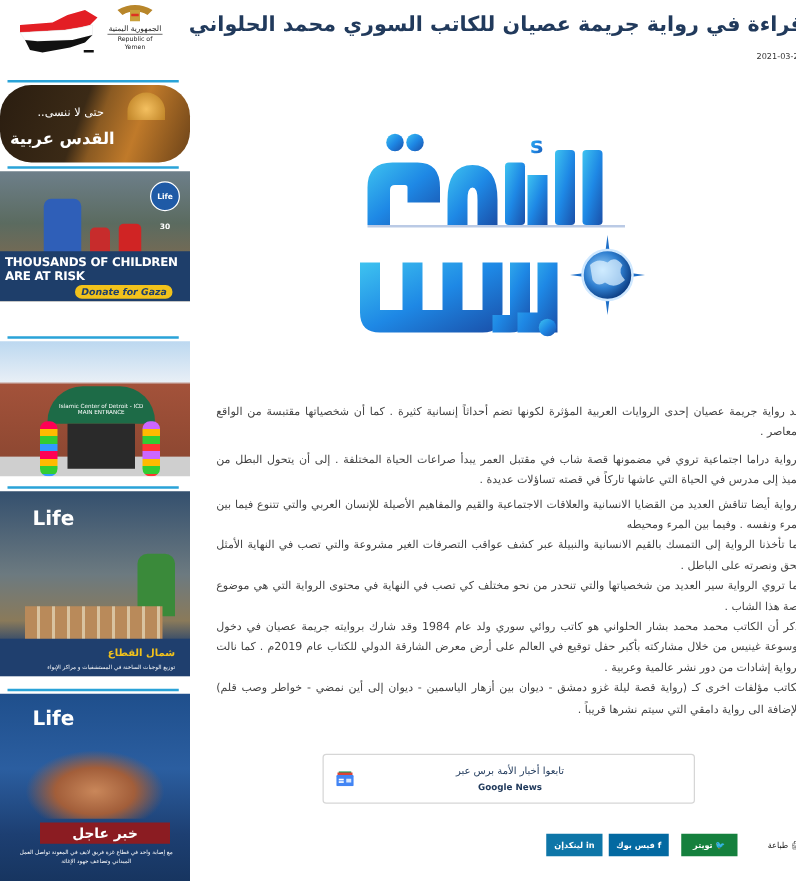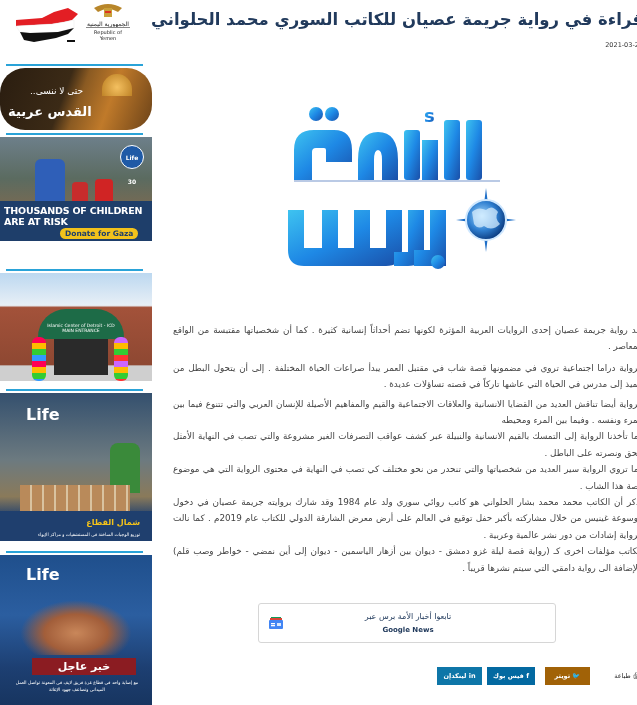--- a/index.html
+++ b/index.html
@@ -18,21 +18,21 @@
 
   .ad { position: absolute; left: 0; width: 152px; overflow: hidden; }
   .ad-alquds { top: 68px; height: 62px; background: linear-gradient(110deg, #2a1d10 0%, #3b2a16 42%, #8a5a22 52%, #c07a2a 70%, #6b4218 100%); border-radius: 25px; }
   .alquds-dome { position: absolute; right: 20px; top: 6px; width: 30px; height: 22px; border-radius: 15px 15px 0 0; background: radial-gradient(circle at 50% 60%, #f4c060, #b77a1e); }
   .alquds-t1 { position: absolute; left: 30px; top: 18px; font-size: 9px; color: #fff; direction: rtl; }
   .alquds-t2 { position: absolute; left: 8px; top: 36px; font-size: 13px; color: #fff; font-weight: bold; direction: rtl; }
 
   .ad-gaza { top: 137px; height: 104px; background: linear-gradient(180deg, #6d7f8a 0%, #5b6b60 40%, #7a6a52 70%, #4a4034 85%); }
   .gaza-bottom { position: absolute; left: 0; bottom: 0; width: 152px; height: 40px; background: #1e3e6a; }
   .gaza-title { position: absolute; left: 4px; top: 4px; font-size: 9.5px; color: #fff; font-weight: bold; line-height: 11px; letter-spacing: -0.2px; }
-  .gaza-donate { position: absolute; left: 60px; top: 27px; padding: 0 5px; height: 11px; border-radius: 6px; background: #f2c21b; color: #1e3e6a; font-size: 7.5px; font-weight: bold; line-height: 11px; }
+  .gaza-donate { position: absolute; left: 60px; top: 27px; padding: 0 5px; height: 11px; border-radius: 6px; background: #f2c21b; color: #1e3e6a; font-size: 7.5px; font-weight: bold; line-height: 11px; font-style: italic; }
   .life-badge { position: absolute; right: 8px; top: 8px; width: 24px; height: 24px; border-radius: 50%; background: #1f5aa6; border: 1px solid #fff; color: #fff; font-size: 6px; text-align: center; line-height: 24px; font-weight: bold; }
   .gaza-worker { position: absolute; left: 35px; top: 22px; width: 30px; height: 50px; background: #2f5fb8; border-radius: 6px 6px 0 0; }
   .gaza-kid1 { position: absolute; left: 72px; top: 45px; width: 16px; height: 30px; background: #c72c2c; border-radius: 4px 4px 0 0; }
   .gaza-kid2 { position: absolute; left: 95px; top: 42px; width: 18px; height: 34px; background: #d02424; border-radius: 4px 4px 0 0; }
 
   .ad-icd { top: 273px; height: 108px; background: linear-gradient(180deg, #bcd8f0 0%, #e8eff6 30%, #a3523a 32%, #8e4832 85%, #cfcfcf 86%); }
   .icd-awning { position: absolute; left: 38px; top: 36px; width: 86px; height: 30px; background: #1d6b47; border-radius: 30px 30px 2px 2px; }
   .icd-awning-text { position: absolute; left: 42px; top: 50px; width: 78px; font-size: 4.5px; color: #fff; text-align: center; }
   .icd-door { position: absolute; left: 54px; top: 66px; width: 54px; height: 36px; background: #2a2a2a; }
   .balloons-l { position: absolute; left: 32px; top: 64px; width: 14px; height: 44px; background: repeating-linear-gradient(180deg, #f05 0 6px, #fb0 6px 12px, #3c3 12px 18px, #39f 18px 24px); border-radius: 6px; }
@@ -198,21 +198,21 @@
       <rect x="8" y="6" width="4" height="3" fill="#fff" opacity="0.8"></rect>
     </svg>
     <div class="gnews-t1">تابعوا أخبار الأمة برس عبر</div>
     <div class="gnews-t2">Google News</div>
   </div>
 
   <div class="print-btn">
     <span>🖨</span>
     <span>طباعة</span>
   </div>
-  <div class="share-btn" style="right:59px; top:667px; width:45px; background:#a16207;">
+  <div class="share-btn" style="right:59px; top:667px; width:45px; background:#15803d;">
     <span>🐦</span>
     <span>تويتر</span>
   </div>
   <div class="share-btn" style="right:114px; top:667px; width:48px; background:#0369a1;">
     <span style="font-weight:bold">f</span>
     <span>فيس بوك</span>
   </div>
   <div class="share-btn" style="right:167px; top:667px; width:45px; background:#0e76a8;">
     <span style="font-weight:bold">in</span>
     <span>لينكدإن</span>

